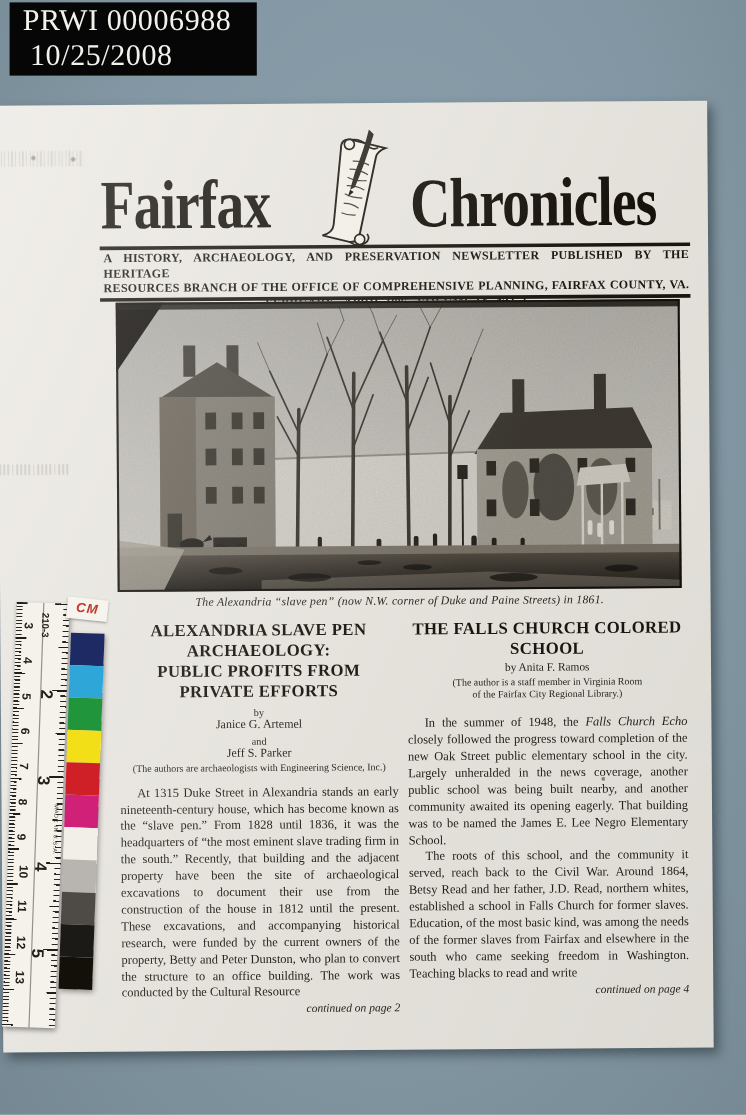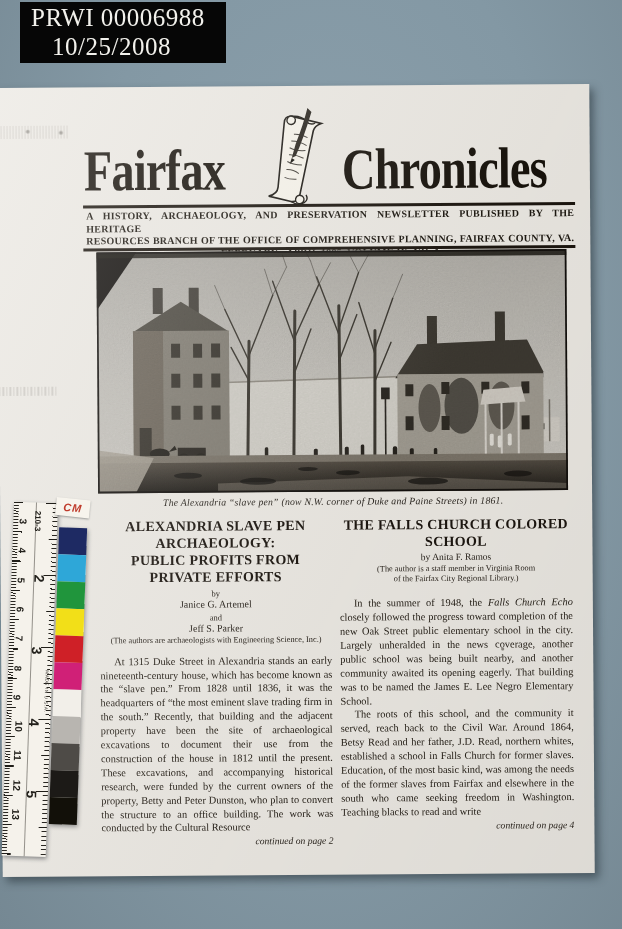--- a/index.html
+++ b/index.html
@@ -5,26 +5,26 @@
   * { margin:0; padding:0; box-sizing:border-box; }
   html,body { width:622px; height:929px; overflow:hidden; }
   body{
     font-family:"Liberation Serif", serif;
     background: radial-gradient(ellipse at 52% 38%, #8ca0ac 0%, #8398a4 55%, #758893 100%);
     position:relative;
   }
 
   
   .arch-label{
-    position:absolute; left:20px; top:2px; width:206px; height:61px;
+    position:absolute; left:8px; top:2px; width:206px; height:61px;
     background:#060606; color:#f2f1ec; z-index:30;
     padding:1px 0 0 11px; line-height:29px; font-size:25px;
     letter-spacing:.5px;
   }
-  .arch-label .l2{ margin-left:21px; }
+  .arch-label .l2{ margin-left:6px; }
 
   
   .paper{
     position:absolute; left:0px; top:86px; width:592px; height:789px;
     background:#ebe8e2;
     box-shadow: 4px 5px 9px rgba(25,35,42,.5);
     transform:rotate(-0.4deg);
     color:#251f18;
   }
   .paper::after{ 

